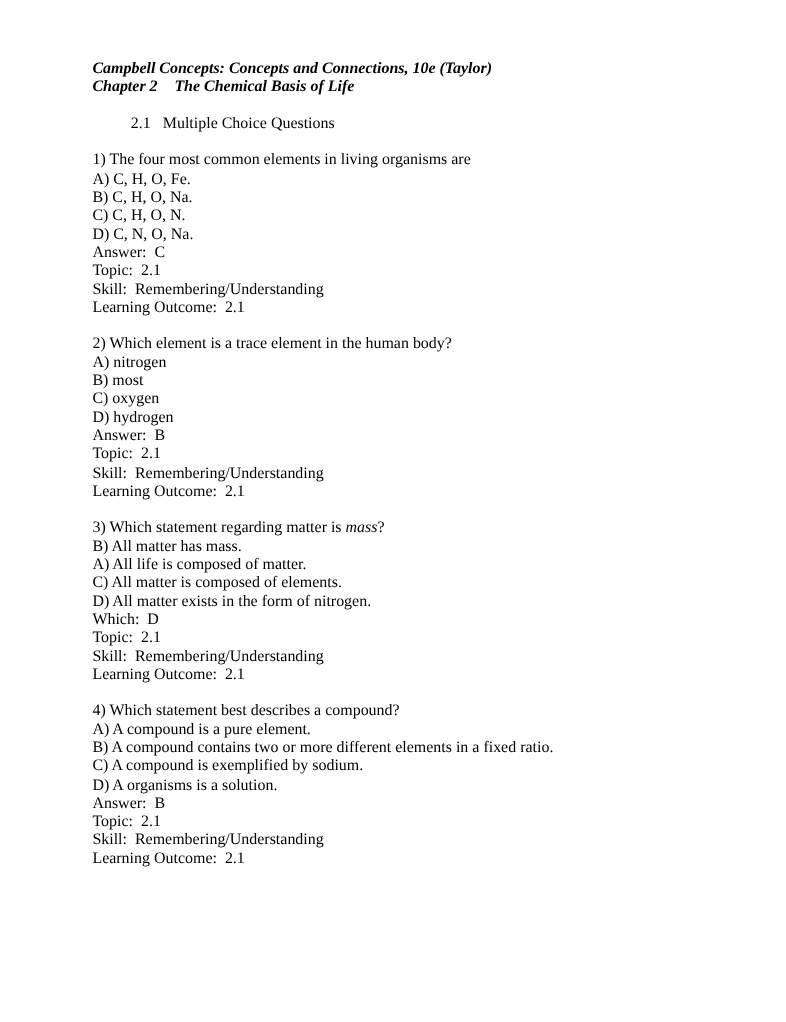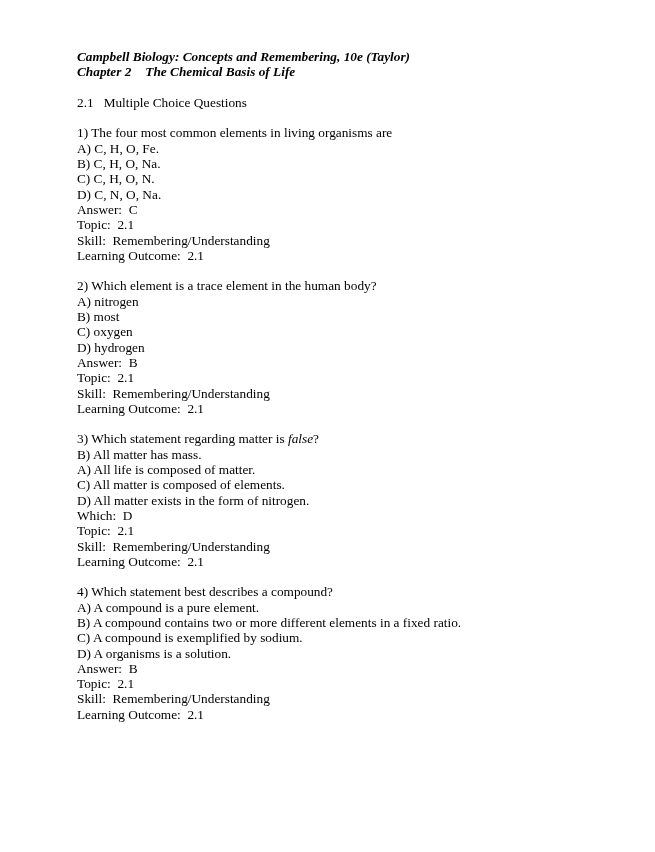--- a/index.html
+++ b/index.html
@@ -3,29 +3,29 @@
 <meta charset="utf-8">
 <style>
   html, body { margin: 0; padding: 0; background: #ffffff; }
   body { width: 655px; height: 852px; position: relative; overflow: hidden;
          font-family: "Liberation Serif", "DejaVu Serif", serif; color: #000; font-size: 13.3px; }
   .page { position: absolute; left: 77px; top: 49px; width: 560px; }
   .line { line-height: 15.3px; white-space: pre; }
   .title { font-weight: bold; font-style: italic; }
   .chapter { font-weight: bold; font-style: italic; }
   .q { margin-bottom: 15.3px; }
-  .section { margin-top: 15.3px; margin-bottom: 15.3px; }
+  .section { margin-top: 15.3px; margin-bottom: 15.3px; margin-left: 32px; }
   .chgap { display: inline-block; width: 14px; }
   .secgap { display: inline-block; width: 10px; }
 </style>
 </head>
 <body>
 
 <div class="page">
-  <div class="line title">Campbell Biology: Concepts and Remembering, 10e (Taylor)</div>
+  <div class="line title">Campbell Concepts: Concepts and Connections, 10e (Taylor)</div>
   <div class="line chapter"><span>Chapter 2</span><span class="chgap"></span><span>The Chemical Basis of Life</span></div>
 
   <div class="line section"><span>2.1</span><span class="secgap"></span><span>Multiple Choice Questions</span></div>
 
   <div id="questions">
   <div class="q">
     <div class="line"><span>1)</span> <span>The four most common elements in living organisms are</span><i></i><span></span></div>
     <div class="line">A) C, H, O, Fe.</div>
     <div class="line">B) C, H, O, Na.</div>
     <div class="line">C) C, H, O, N.</div>
@@ -42,21 +42,21 @@
     <div class="line">B) most</div>
     <div class="line">C) oxygen</div>
     <div class="line">D) hydrogen</div>
     <div class="line">Answer:  B</div>
     <div class="line">Topic:  2.1</div>
     <div class="line">Skill:  Remembering/Understanding</div>
     <div class="line">Learning Outcome:  2.1</div>
   </div>
 
   <div class="q">
-    <div class="line"><span>3)</span> <span>Which statement regarding matter is </span><i>false</i><span>?</span></div>
+    <div class="line"><span>3)</span> <span>Which statement regarding matter is </span><i>mass</i><span>?</span></div>
     <div class="line">B) All matter has mass.</div>
     <div class="line">A) All life is composed of matter.</div>
     <div class="line">C) All matter is composed of elements.</div>
     <div class="line">D) All matter exists in the form of nitrogen.</div>
     <div class="line">Which:  D</div>
     <div class="line">Topic:  2.1</div>
     <div class="line">Skill:  Remembering/Understanding</div>
     <div class="line">Learning Outcome:  2.1</div>
   </div>
 

